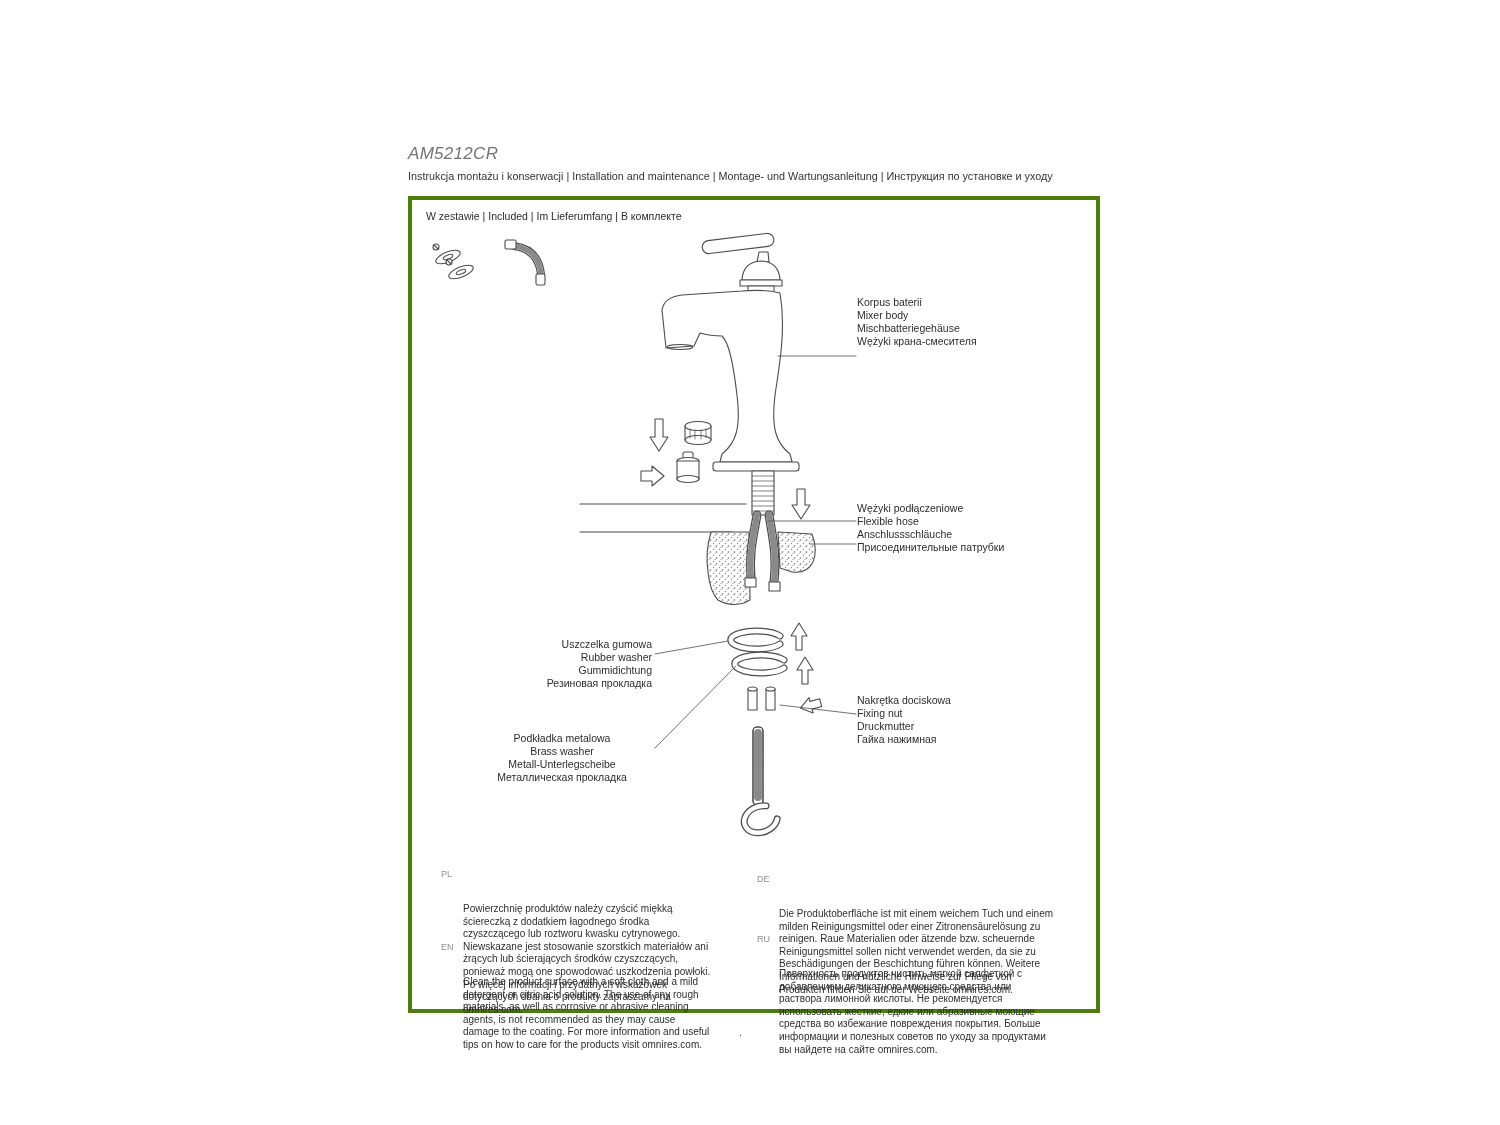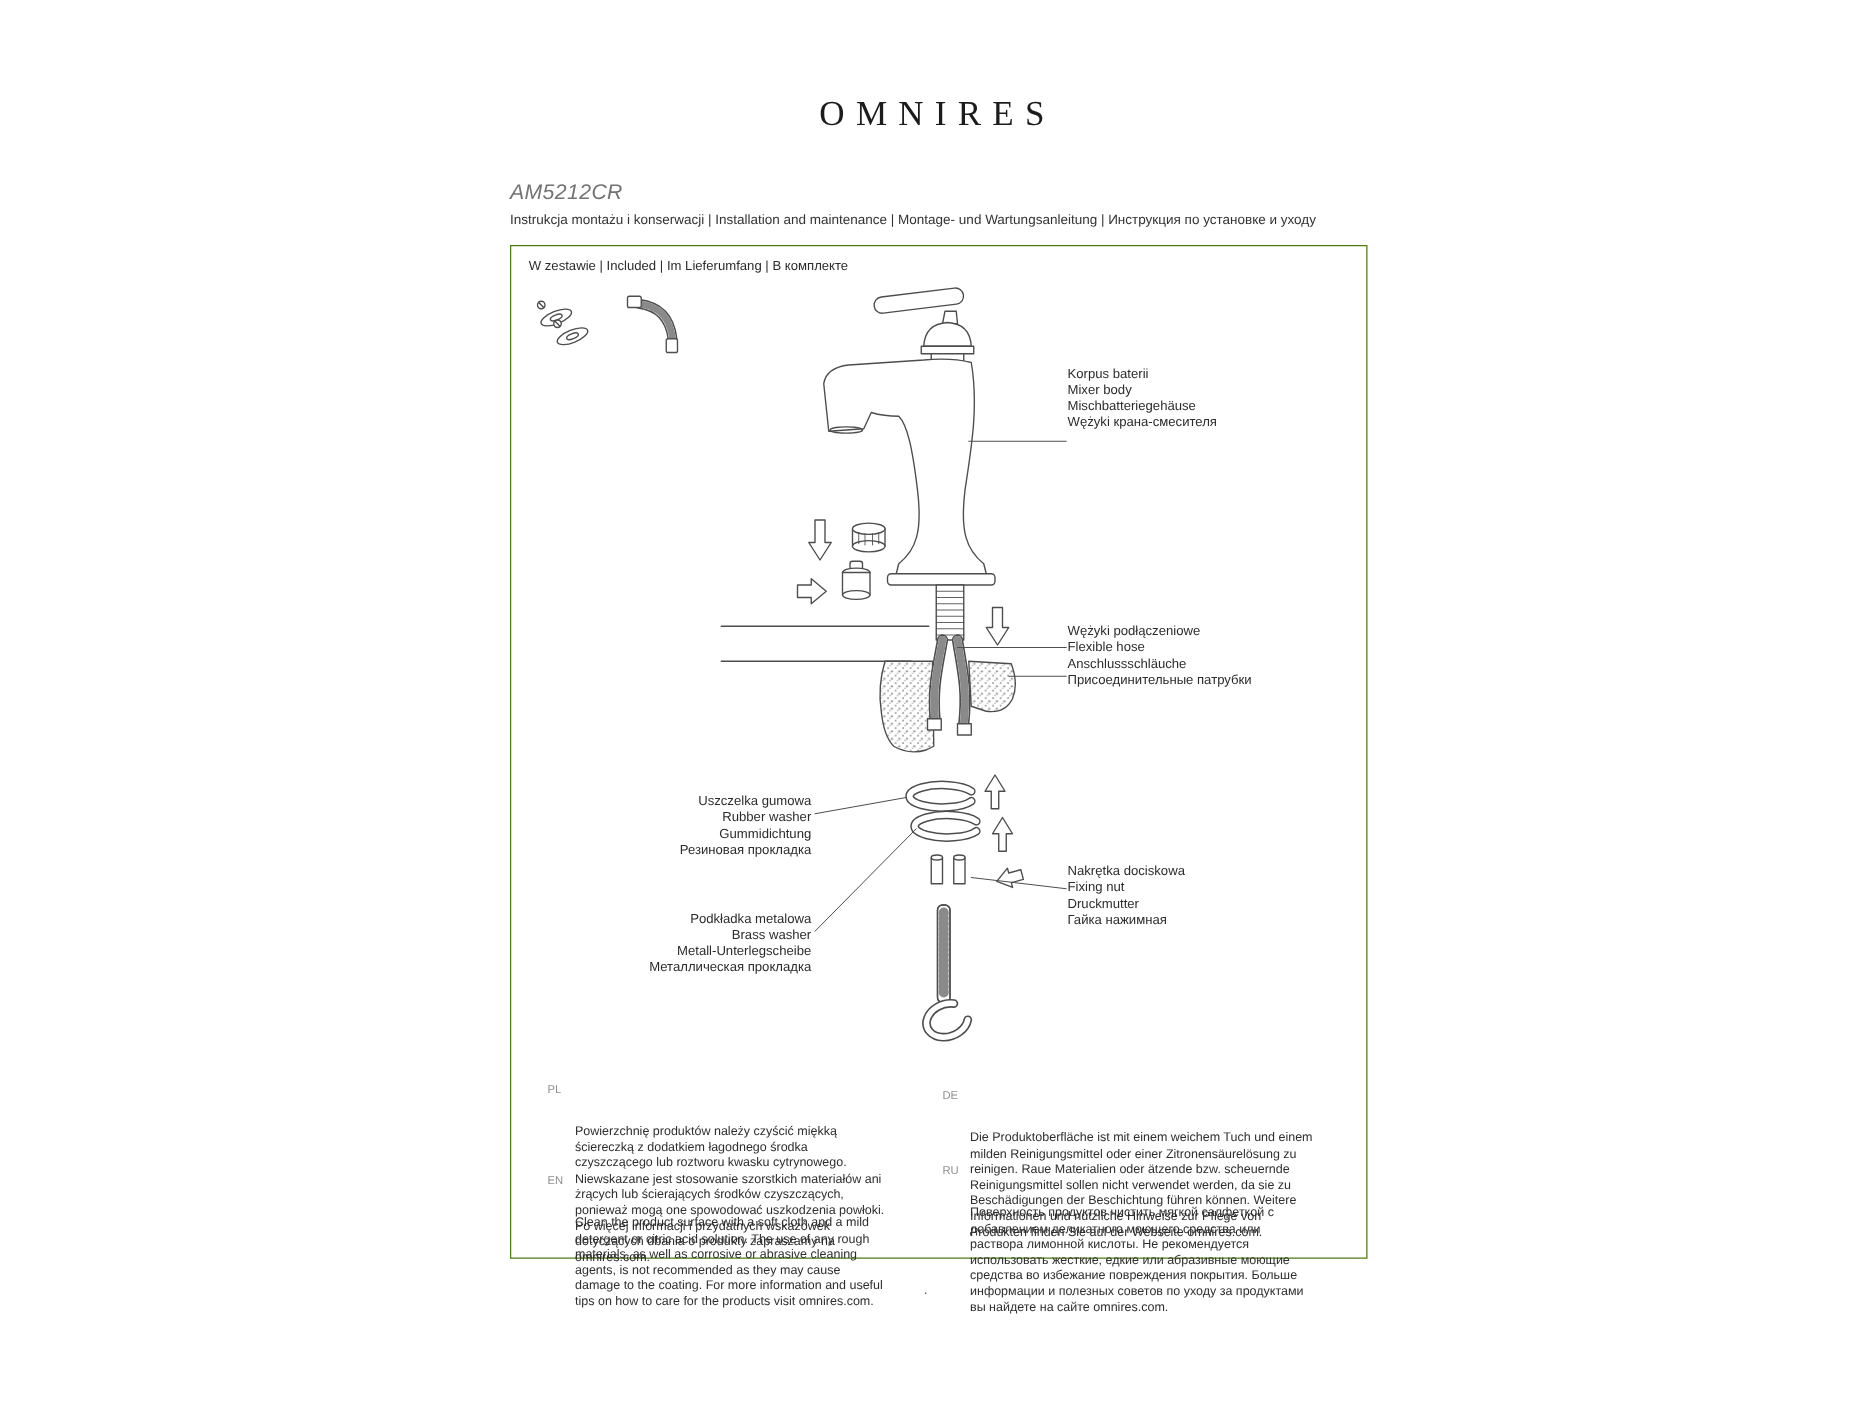--- a/index.html
+++ b/index.html
@@ -2,45 +2,44 @@
 <html><head>
 <meta charset="utf-8">
 <style>
   html,body{margin:0;padding:0;background:#ffffff;}
   .page{position:relative;width:1500px;height:1125px;background:#fff;
         font-family:"Liberation Sans",sans-serif;color:#2c2c2c;overflow:hidden;}
   .brand{position:absolute;top:76px;left:0;width:100%;text-align:center;
          font-family:"Liberation Serif",serif;font-size:28px;letter-spacing:9px;color:#1c1c1c;}
   .model{position:absolute;left:408px;top:144px;font-size:17px;letter-spacing:.3px;color:#737373;font-style:italic;}
   .subtitle{position:absolute;left:408px;top:170px;font-size:10.8px;color:#333;text-align:center;}
-  .frame{position:absolute;left:408px;top:196px;width:684px;height:809px;border:1px solid #4d7c0f;}
+  .frame{position:absolute;left:408px;top:196px;width:684px;height:809px;border:4px solid #4d7c0f;}
   .included{position:absolute;left:14px;top:10px;font-size:10.5px;color:#2c2c2c;}
   .diagram-svg{position:absolute;left:0;top:0;width:684px;height:809px;}
   .lbl{position:absolute;font-size:10.5px;line-height:13px;color:#2c2c2c;}
   .lbl-mixer{left:445px;top:96px;}
   .lbl-hose{left:445px;top:302px;}
   .lbl-fixnut{left:445px;top:494px;}
   .lbl-rubber{left:60px;top:438px;width:180px;text-align:right;}
-  .lbl-brass{left:60px;top:532px;width:180px;text-align:right;}
+  .lbl-brass{left:60px;top:532px;width:180px;text-align:center;}
   .care{position:absolute;font-size:10px;line-height:12.6px;color:#2e2e2e;}
   .care .lang{position:absolute;left:0;top:1px;font-size:9px;color:#8f8f8f;}
   .care .care-text{margin-left:22px;width:248px;margin-top:36px;}
   .care.wide .care-text{width:276px;}
   .care-pl{left:29px;top:667px;}
   .care-en{left:29px;top:740px;}
   .care-de{left:345px;top:672px;}
   .care-ru{left:345px;top:732px;}
   .dot{position:absolute;left:739px;top:1026px;font-size:11px;color:#555;}
 </style>
 </head>
 <body>
 
 <div class="page">
 
-  <div class="brand">OMNIRES</div>
   <div class="model">AM5212CR</div>
   <div class="subtitle">Instrukcja montażu i konserwacji | Installation and maintenance | Montage- und Wartungsanleitung | Инструкция по установке и уходу</div>
 
   <div class="frame">
 
     <svg class="diagram-svg" viewBox="0 0 684 809">
       <defs>
         <pattern id="speckle" width="6" height="6" patternUnits="userSpaceOnUse">
           <rect width="6" height="6" fill="#ffffff"></rect>
           <circle cx="1.5" cy="1.5" r="0.7" fill="#8a8a8a"></circle>

